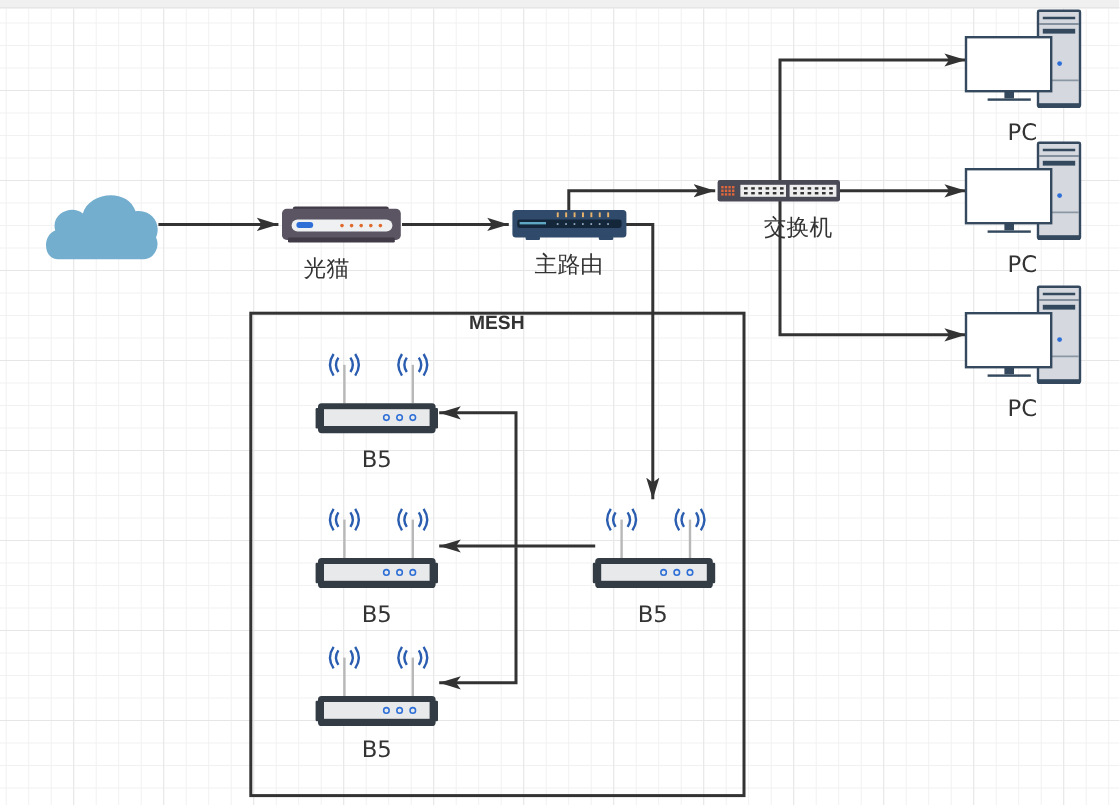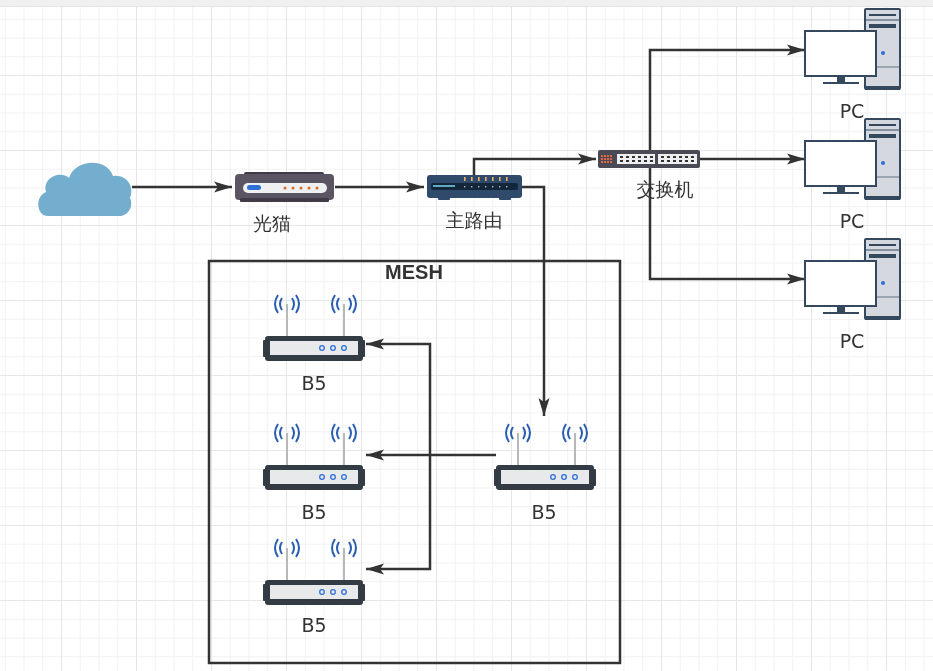--- a/index.html
+++ b/index.html
@@ -22,21 +22,21 @@
       background-size: 75px 75px, 75px 75px, 18.75px 18.75px, 18.75px 18.75px;
       background-position: -14px -7px, -14px -7px, -14px -7px, -14px -7px;
     }
     svg.canvas { position: absolute; left: 0; top: 0; }
     .label {
       position: absolute; font-size: 19px; color: #333333;
       transform: translateX(-50%); white-space: nowrap;
     }
     .mesh-title {
       position: absolute; left: 414px; top: 261px; transform: translateX(-50%);
-      font-size: 20px; font-weight: bold; color: #333333;
+      font-size: 16px; font-weight: bold; color: #333333;
       font-family: "Liberation Sans", sans-serif;
     }
   </style>
 </head>
 <body>
 
 <div class="topbar"></div>
 <div class="grid"></div>
 
 <svg class="canvas" width="933" height="671" viewBox="0 0 933 671">

